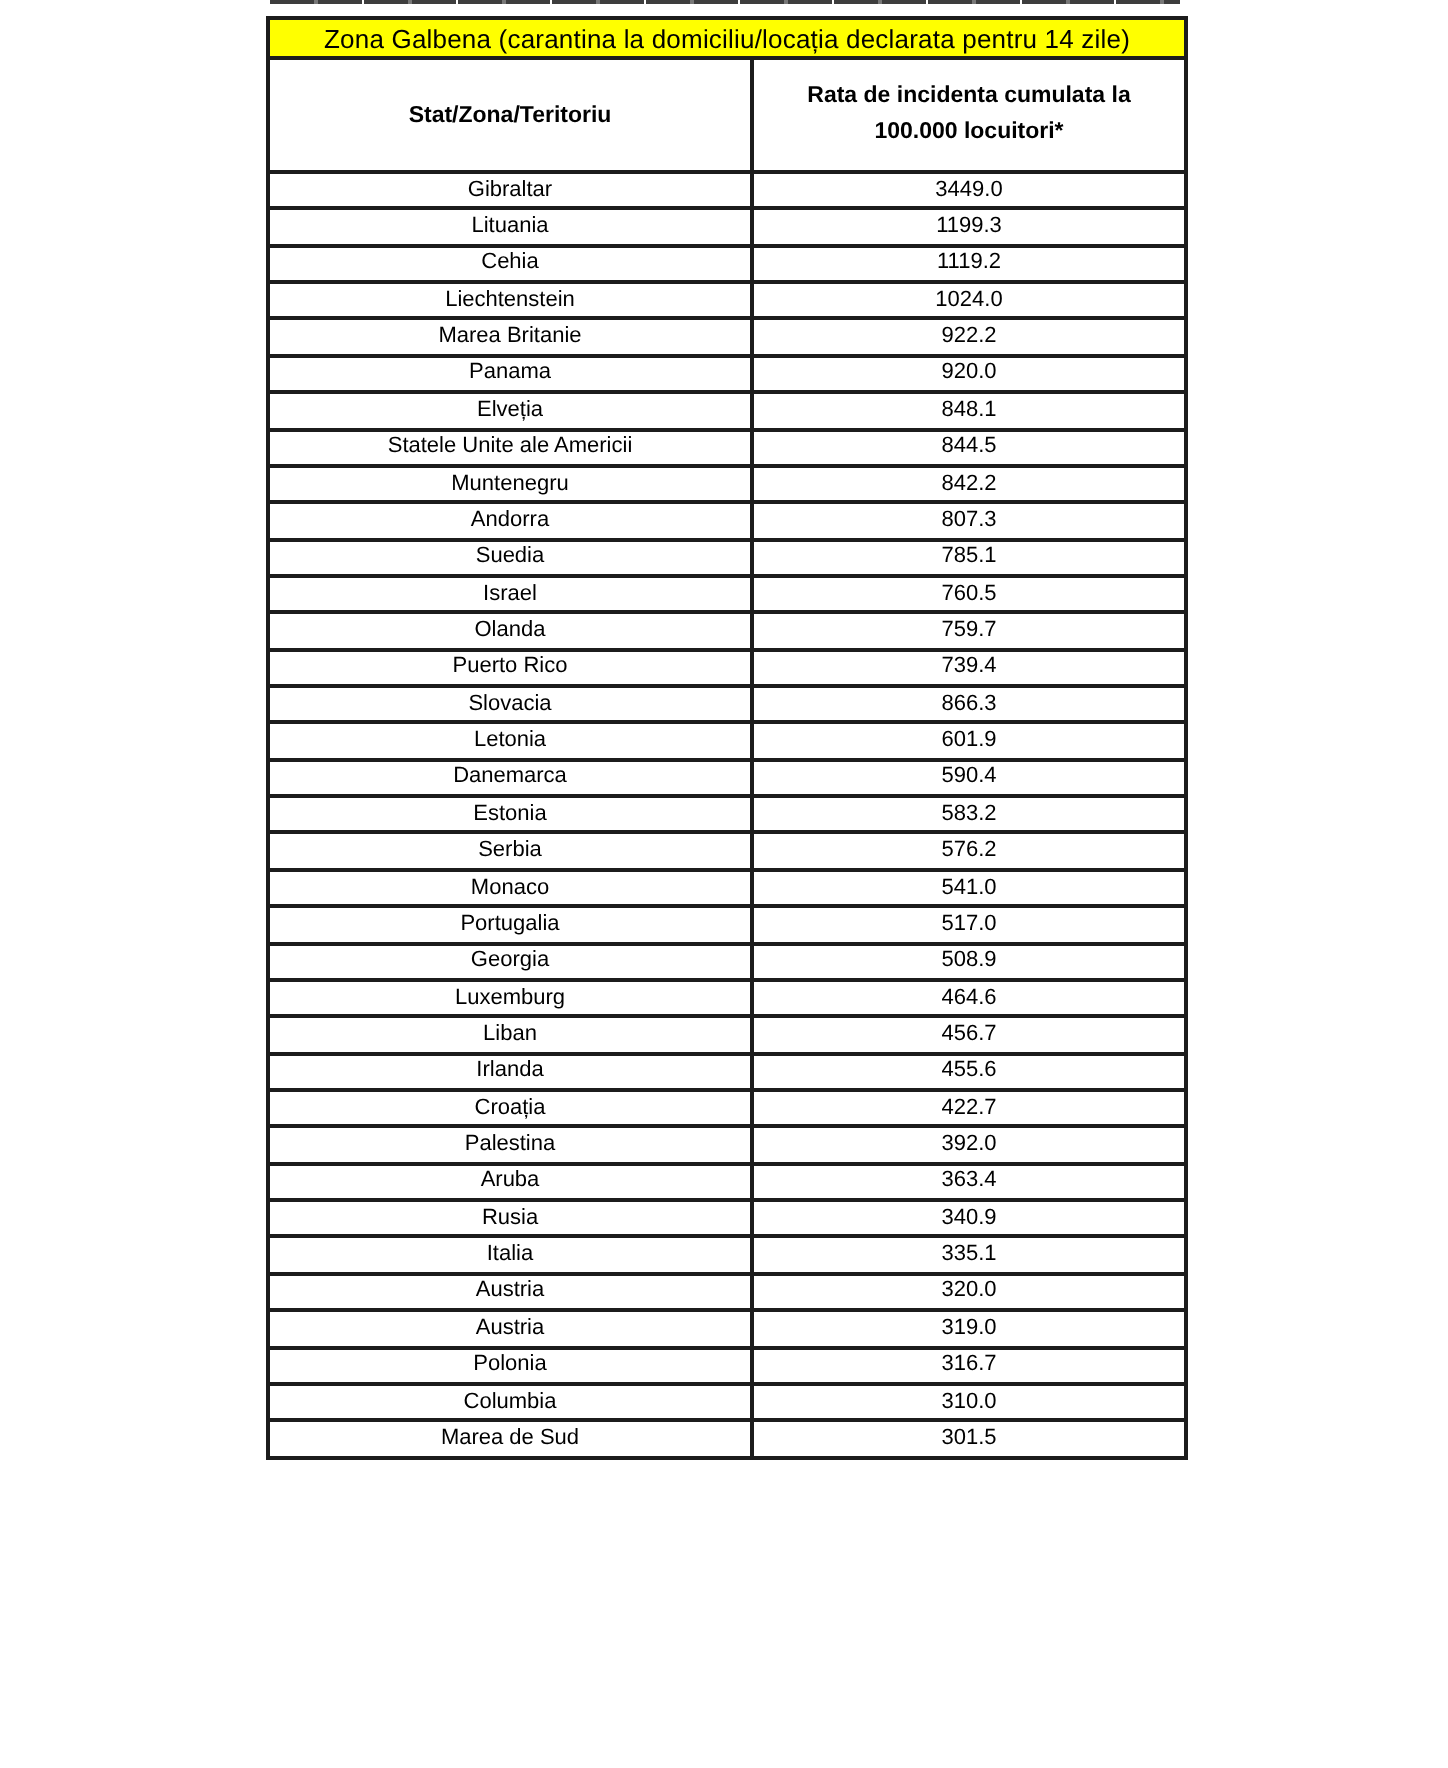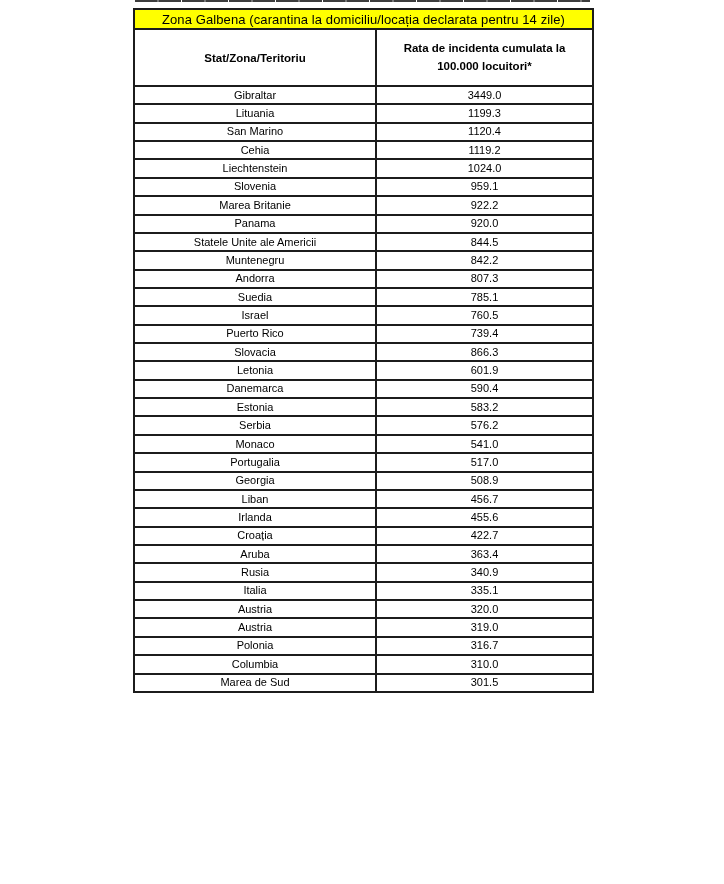--- a/index.html
+++ b/index.html
@@ -63,64 +63,64 @@
   <tbody id="rows">
       <tr>
         <td>Gibraltar</td>
         <td>3449.0</td>
       </tr>
       <tr>
         <td>Lituania</td>
         <td>1199.3</td>
       </tr>
       <tr>
-        <td>San Marino</td>
-        <td>1120.4</td>
-      </tr>
-      <tr>
         <td>Cehia</td>
         <td>1119.2</td>
       </tr>
       <tr>
         <td>Liechtenstein</td>
         <td>1024.0</td>
       </tr>
       <tr>
-        <td>Slovenia</td>
-        <td>959.1</td>
-      </tr>
-      <tr>
         <td>Marea Britanie</td>
         <td>922.2</td>
       </tr>
       <tr>
         <td>Panama</td>
         <td>920.0</td>
       </tr>
       <tr>
+        <td>Elveția</td>
+        <td>848.1</td>
+      </tr>
+      <tr>
         <td>Statele Unite ale Americii</td>
         <td>844.5</td>
       </tr>
       <tr>
         <td>Muntenegru</td>
         <td>842.2</td>
       </tr>
       <tr>
         <td>Andorra</td>
         <td>807.3</td>
       </tr>
       <tr>
         <td>Suedia</td>
         <td>785.1</td>
       </tr>
       <tr>
         <td>Israel</td>
         <td>760.5</td>
       </tr>
       <tr>
+        <td>Olanda</td>
+        <td>759.7</td>
+      </tr>
+      <tr>
         <td>Puerto Rico</td>
         <td>739.4</td>
       </tr>
       <tr>
         <td>Slovacia</td>
         <td>866.3</td>
       </tr>
       <tr>
         <td>Letonia</td>
         <td>601.9</td>
@@ -143,30 +143,38 @@
       </tr>
       <tr>
         <td>Portugalia</td>
         <td>517.0</td>
       </tr>
       <tr>
         <td>Georgia</td>
         <td>508.9</td>
       </tr>
       <tr>
+        <td>Luxemburg</td>
+        <td>464.6</td>
+      </tr>
+      <tr>
         <td>Liban</td>
         <td>456.7</td>
       </tr>
       <tr>
         <td>Irlanda</td>
         <td>455.6</td>
       </tr>
       <tr>
         <td>Croația</td>
         <td>422.7</td>
+      </tr>
+      <tr>
+        <td>Palestina</td>
+        <td>392.0</td>
       </tr>
       <tr>
         <td>Aruba</td>
         <td>363.4</td>
       </tr>
       <tr>
         <td>Rusia</td>
         <td>340.9</td>
       </tr>
       <tr>

